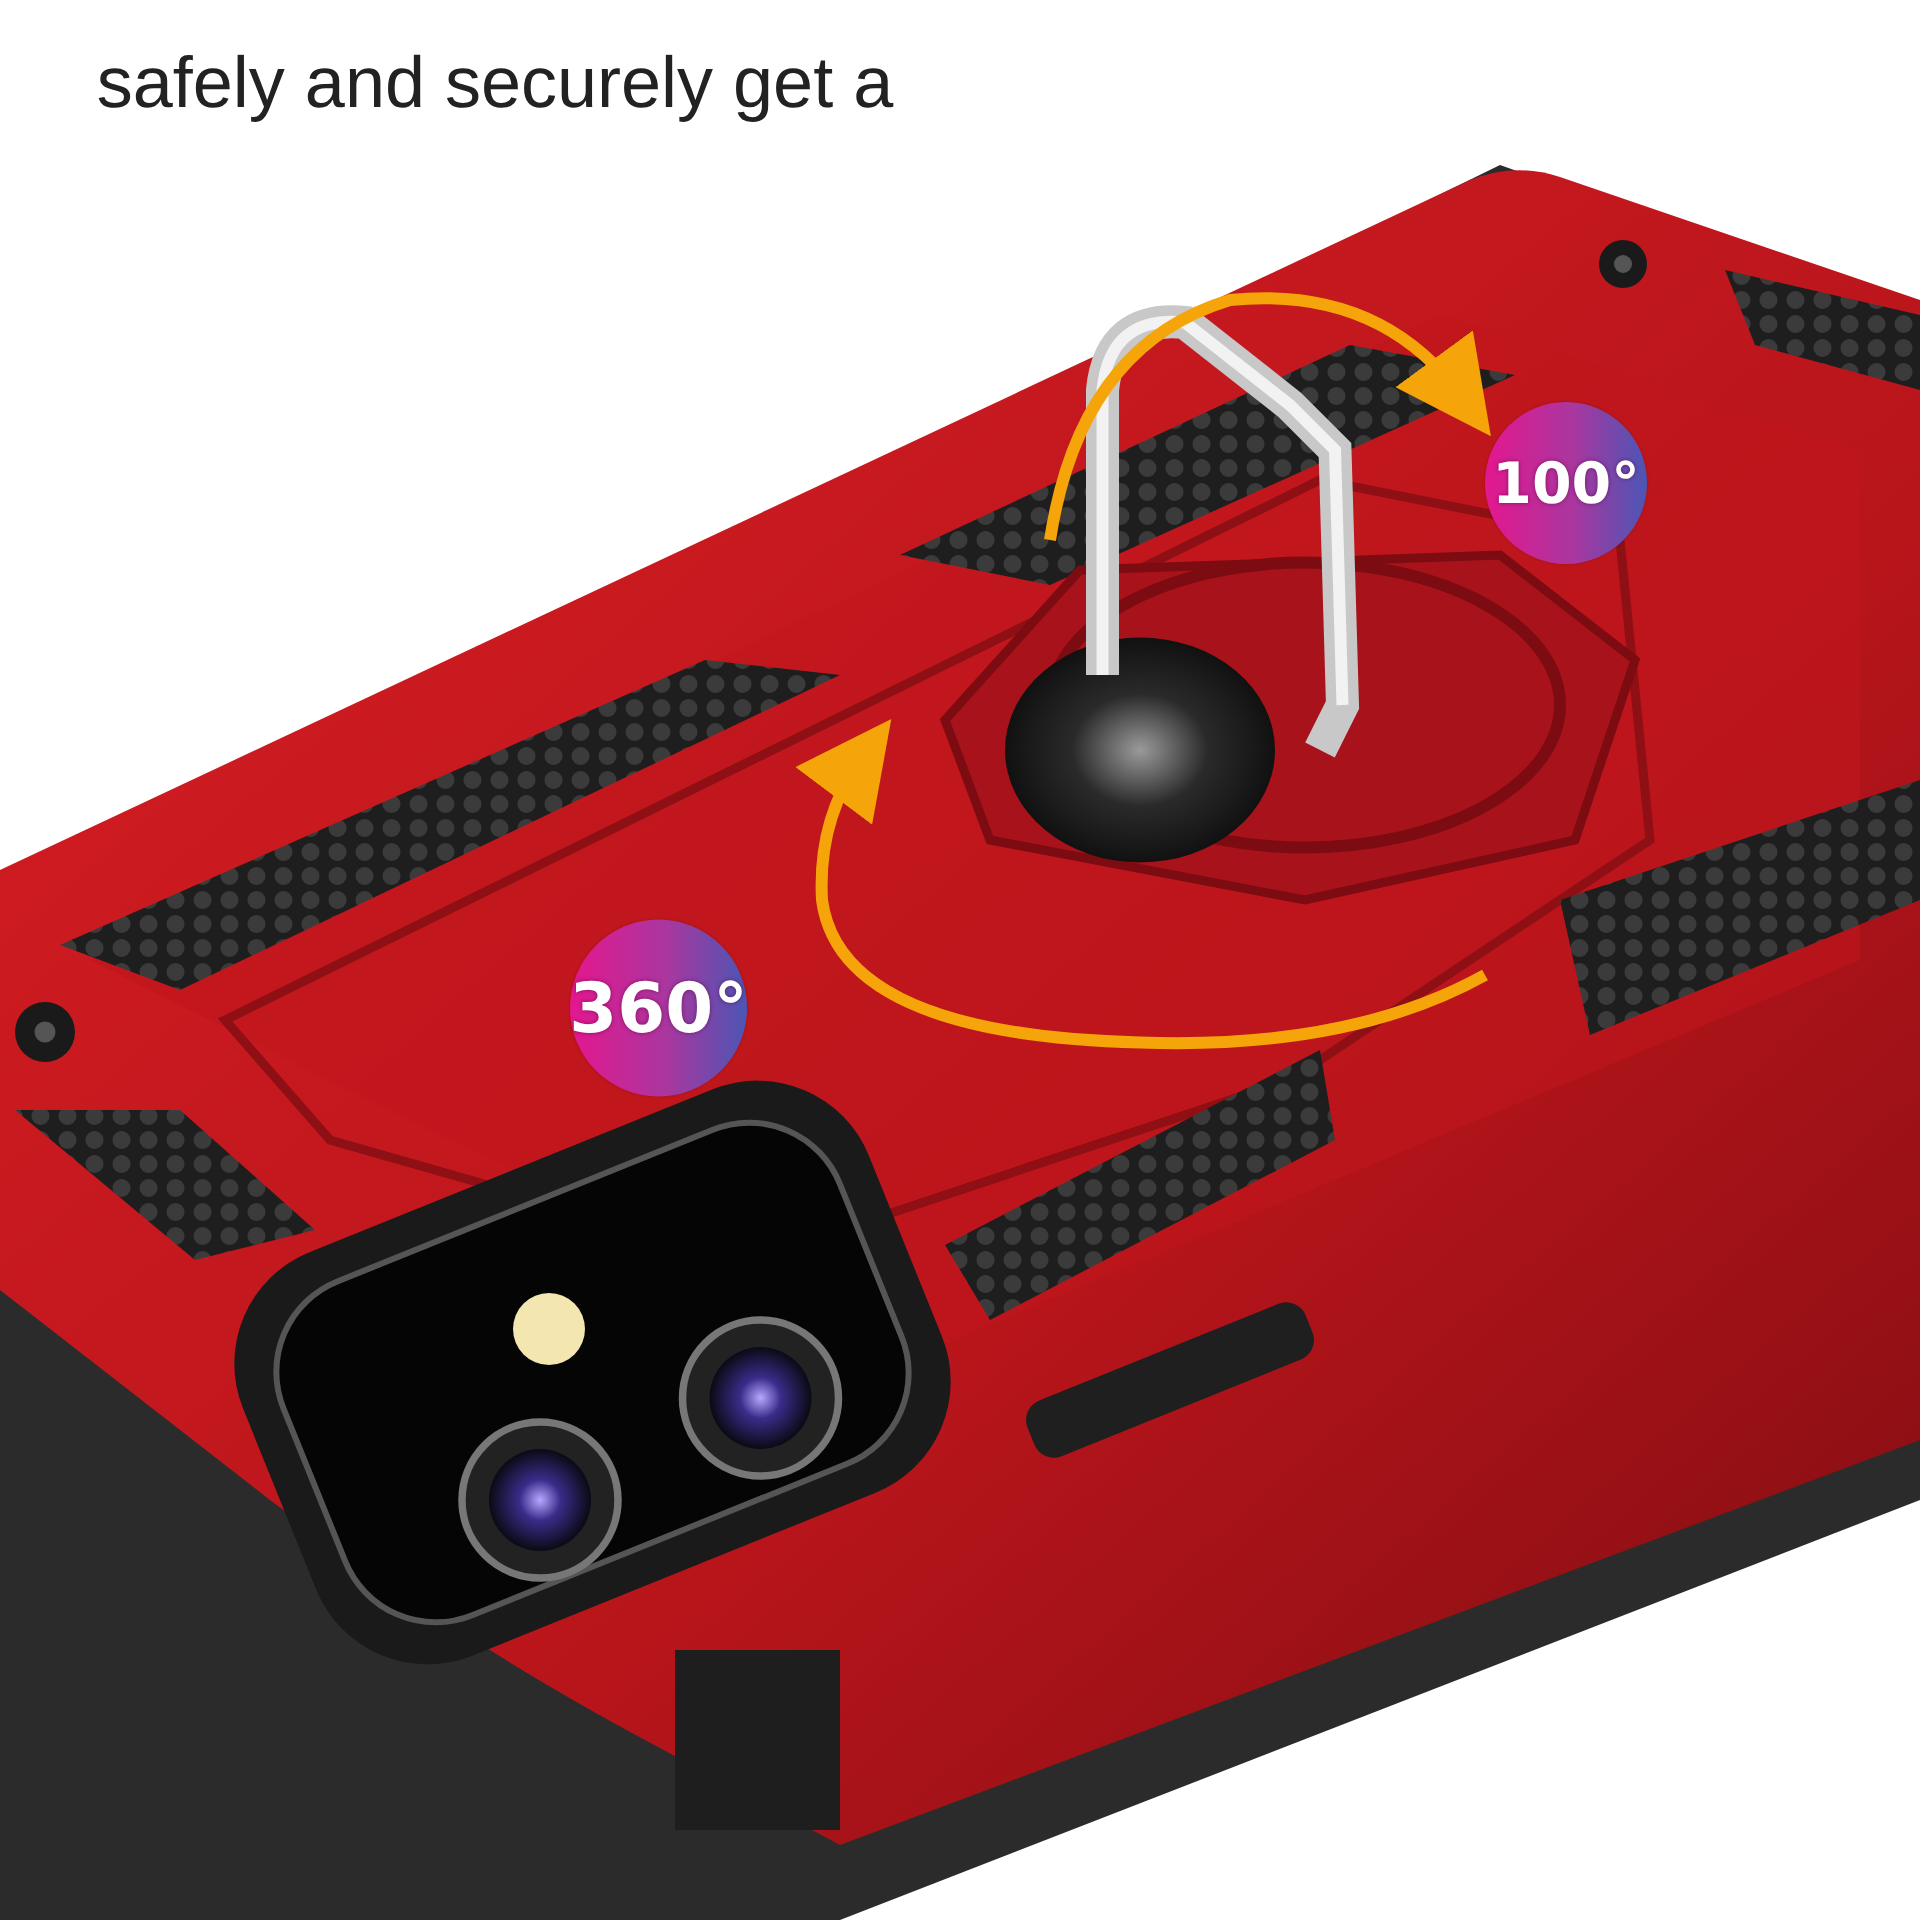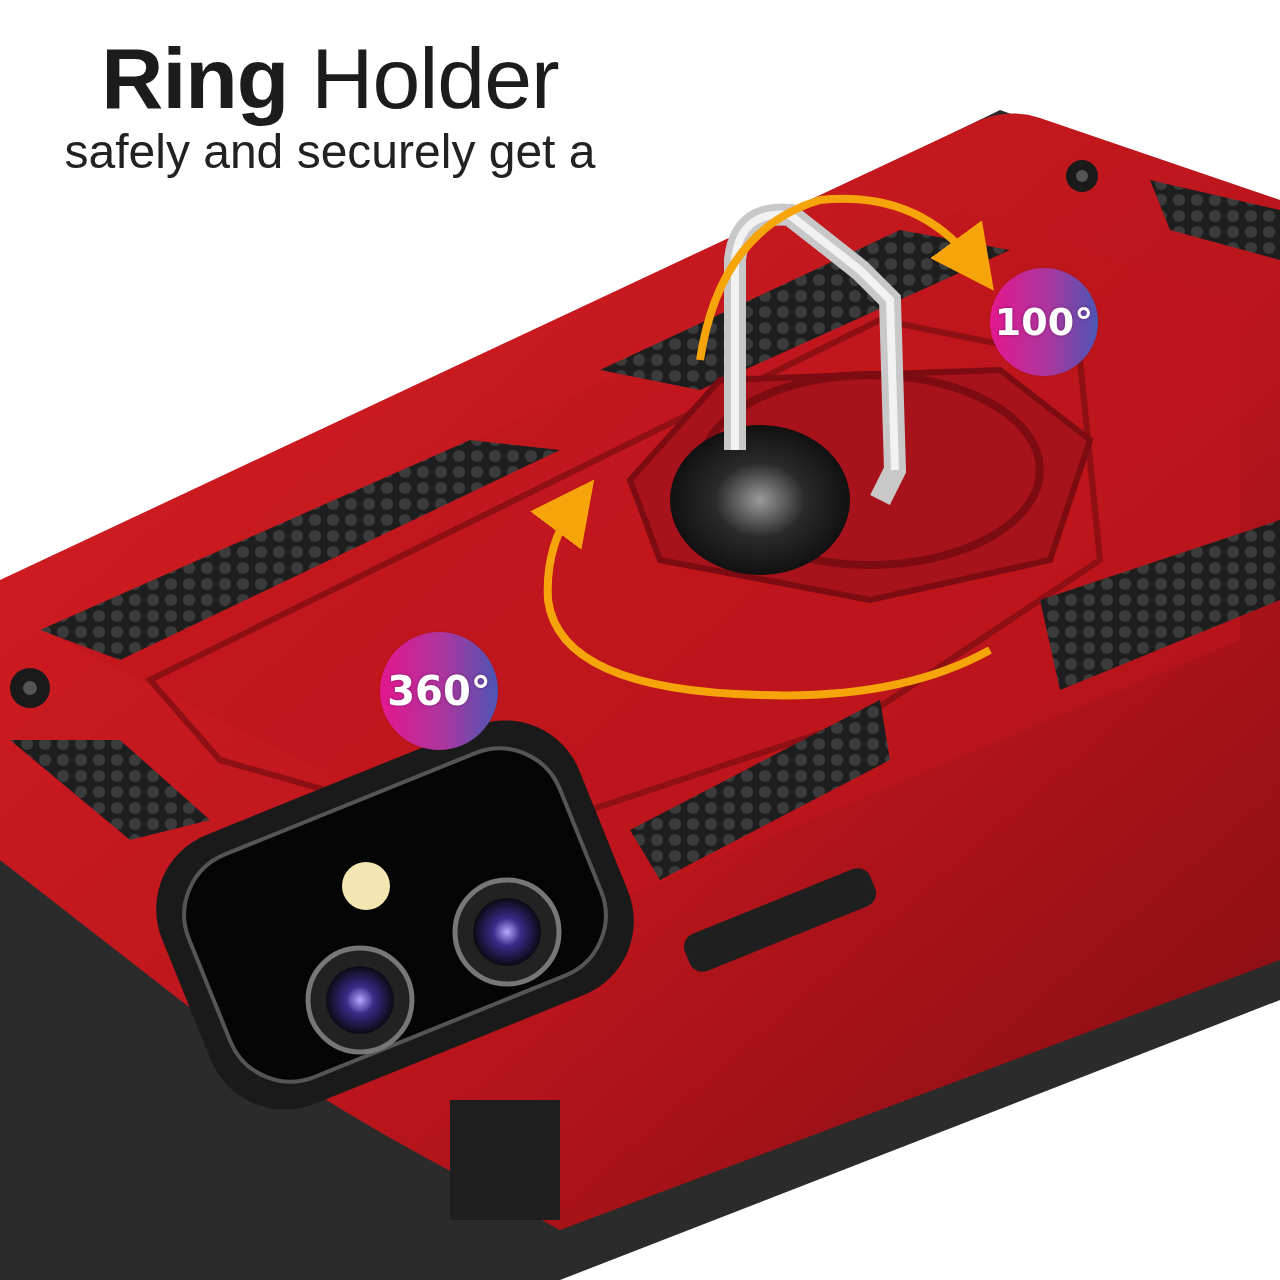--- a/index.html
+++ b/index.html
@@ -88,23 +88,19 @@
 
   <g>
     <path d="M990,650 Q900,700 760,695 Q560,690 548,600 Q545,545 575,505" fill="none" stroke="#f5a40a" stroke-width="8" marker-end="url(#arrowHead)"></path>
     <path d="M700,360 Q720,230 820,200 Q920,190 975,265" fill="none" stroke="#f5a40a" stroke-width="8" marker-end="url(#arrowHead)"></path>
   </g>
 </svg>
 
 <div class="badge" style="left:990px; top:268px; width:108px; height:108px; font-size:38px;">
   <span>100°</span>
 </div>
-<div class="badge" style="left:380px; top:632px; width:118px; height:118px; font-size:40px;">
+<div class="badge" style="left:380px; top:613px; width:118px; height:118px; font-size:46px;">
   <span>360°</span>
 </div>
 
 <div class="headline">
-  <div class="title">
-    <span class="bold">Ring</span>
-    <span class="light">Holder</span>
-  </div>
   <div class="sub">safely and securely get a</div>
 </div>
 
 </body></html>

